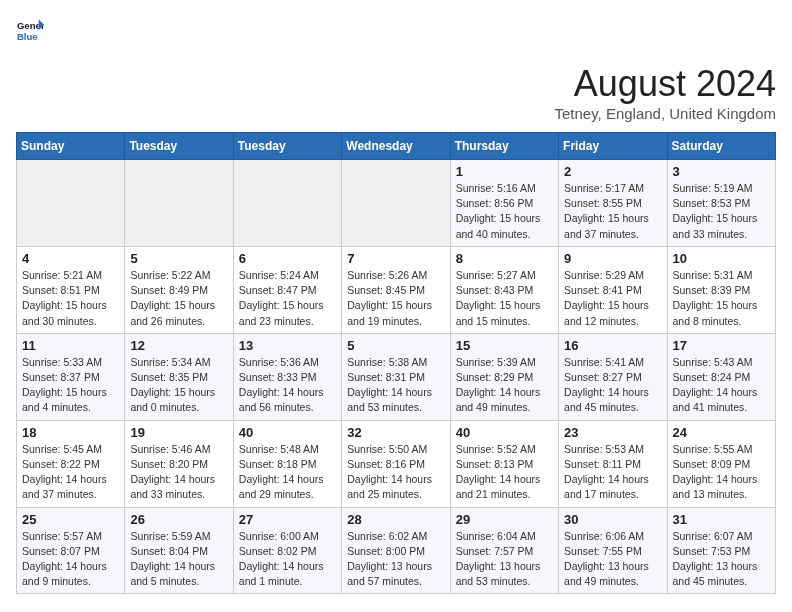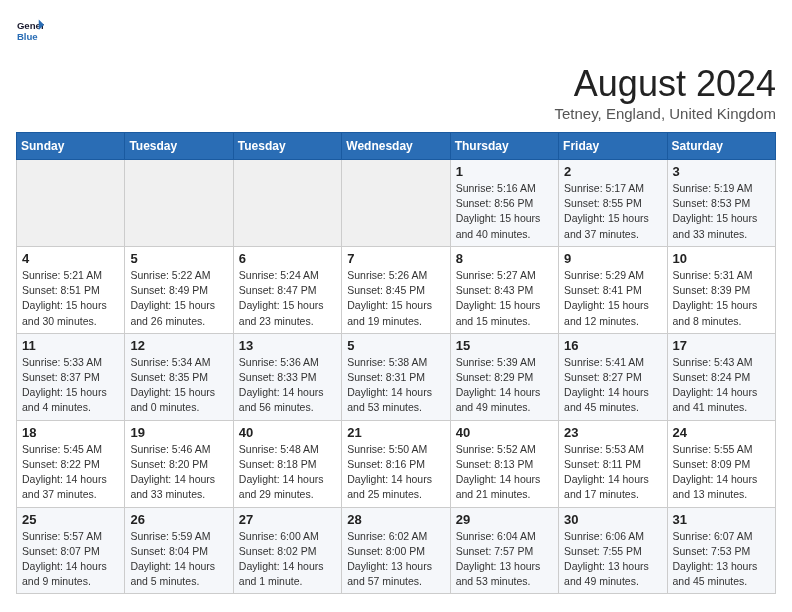--- a/index.html
+++ b/index.html
@@ -198,21 +198,21 @@
         </td>
         <td>
           <span class="day-num">19</span>
           <div class="day-detail">Sunrise: 5:46 AM<br>Sunset: 8:20 PM<br>Daylight: 14 hours and 33 minutes.</div>
         </td>
         <td>
           <span class="day-num">40</span>
           <div class="day-detail">Sunrise: 5:48 AM<br>Sunset: 8:18 PM<br>Daylight: 14 hours and 29 minutes.</div>
         </td>
         <td>
-          <span class="day-num">21</span>
+          <span class="day-num">32</span>
           <div class="day-detail">Sunrise: 5:50 AM<br>Sunset: 8:16 PM<br>Daylight: 14 hours and 25 minutes.</div>
         </td>
         <td>
           <span class="day-num">40</span>
           <div class="day-detail">Sunrise: 5:52 AM<br>Sunset: 8:13 PM<br>Daylight: 14 hours and 21 minutes.</div>
         </td>
         <td>
           <span class="day-num">23</span>
           <div class="day-detail">Sunrise: 5:53 AM<br>Sunset: 8:11 PM<br>Daylight: 14 hours and 17 minutes.</div>
         </td>

